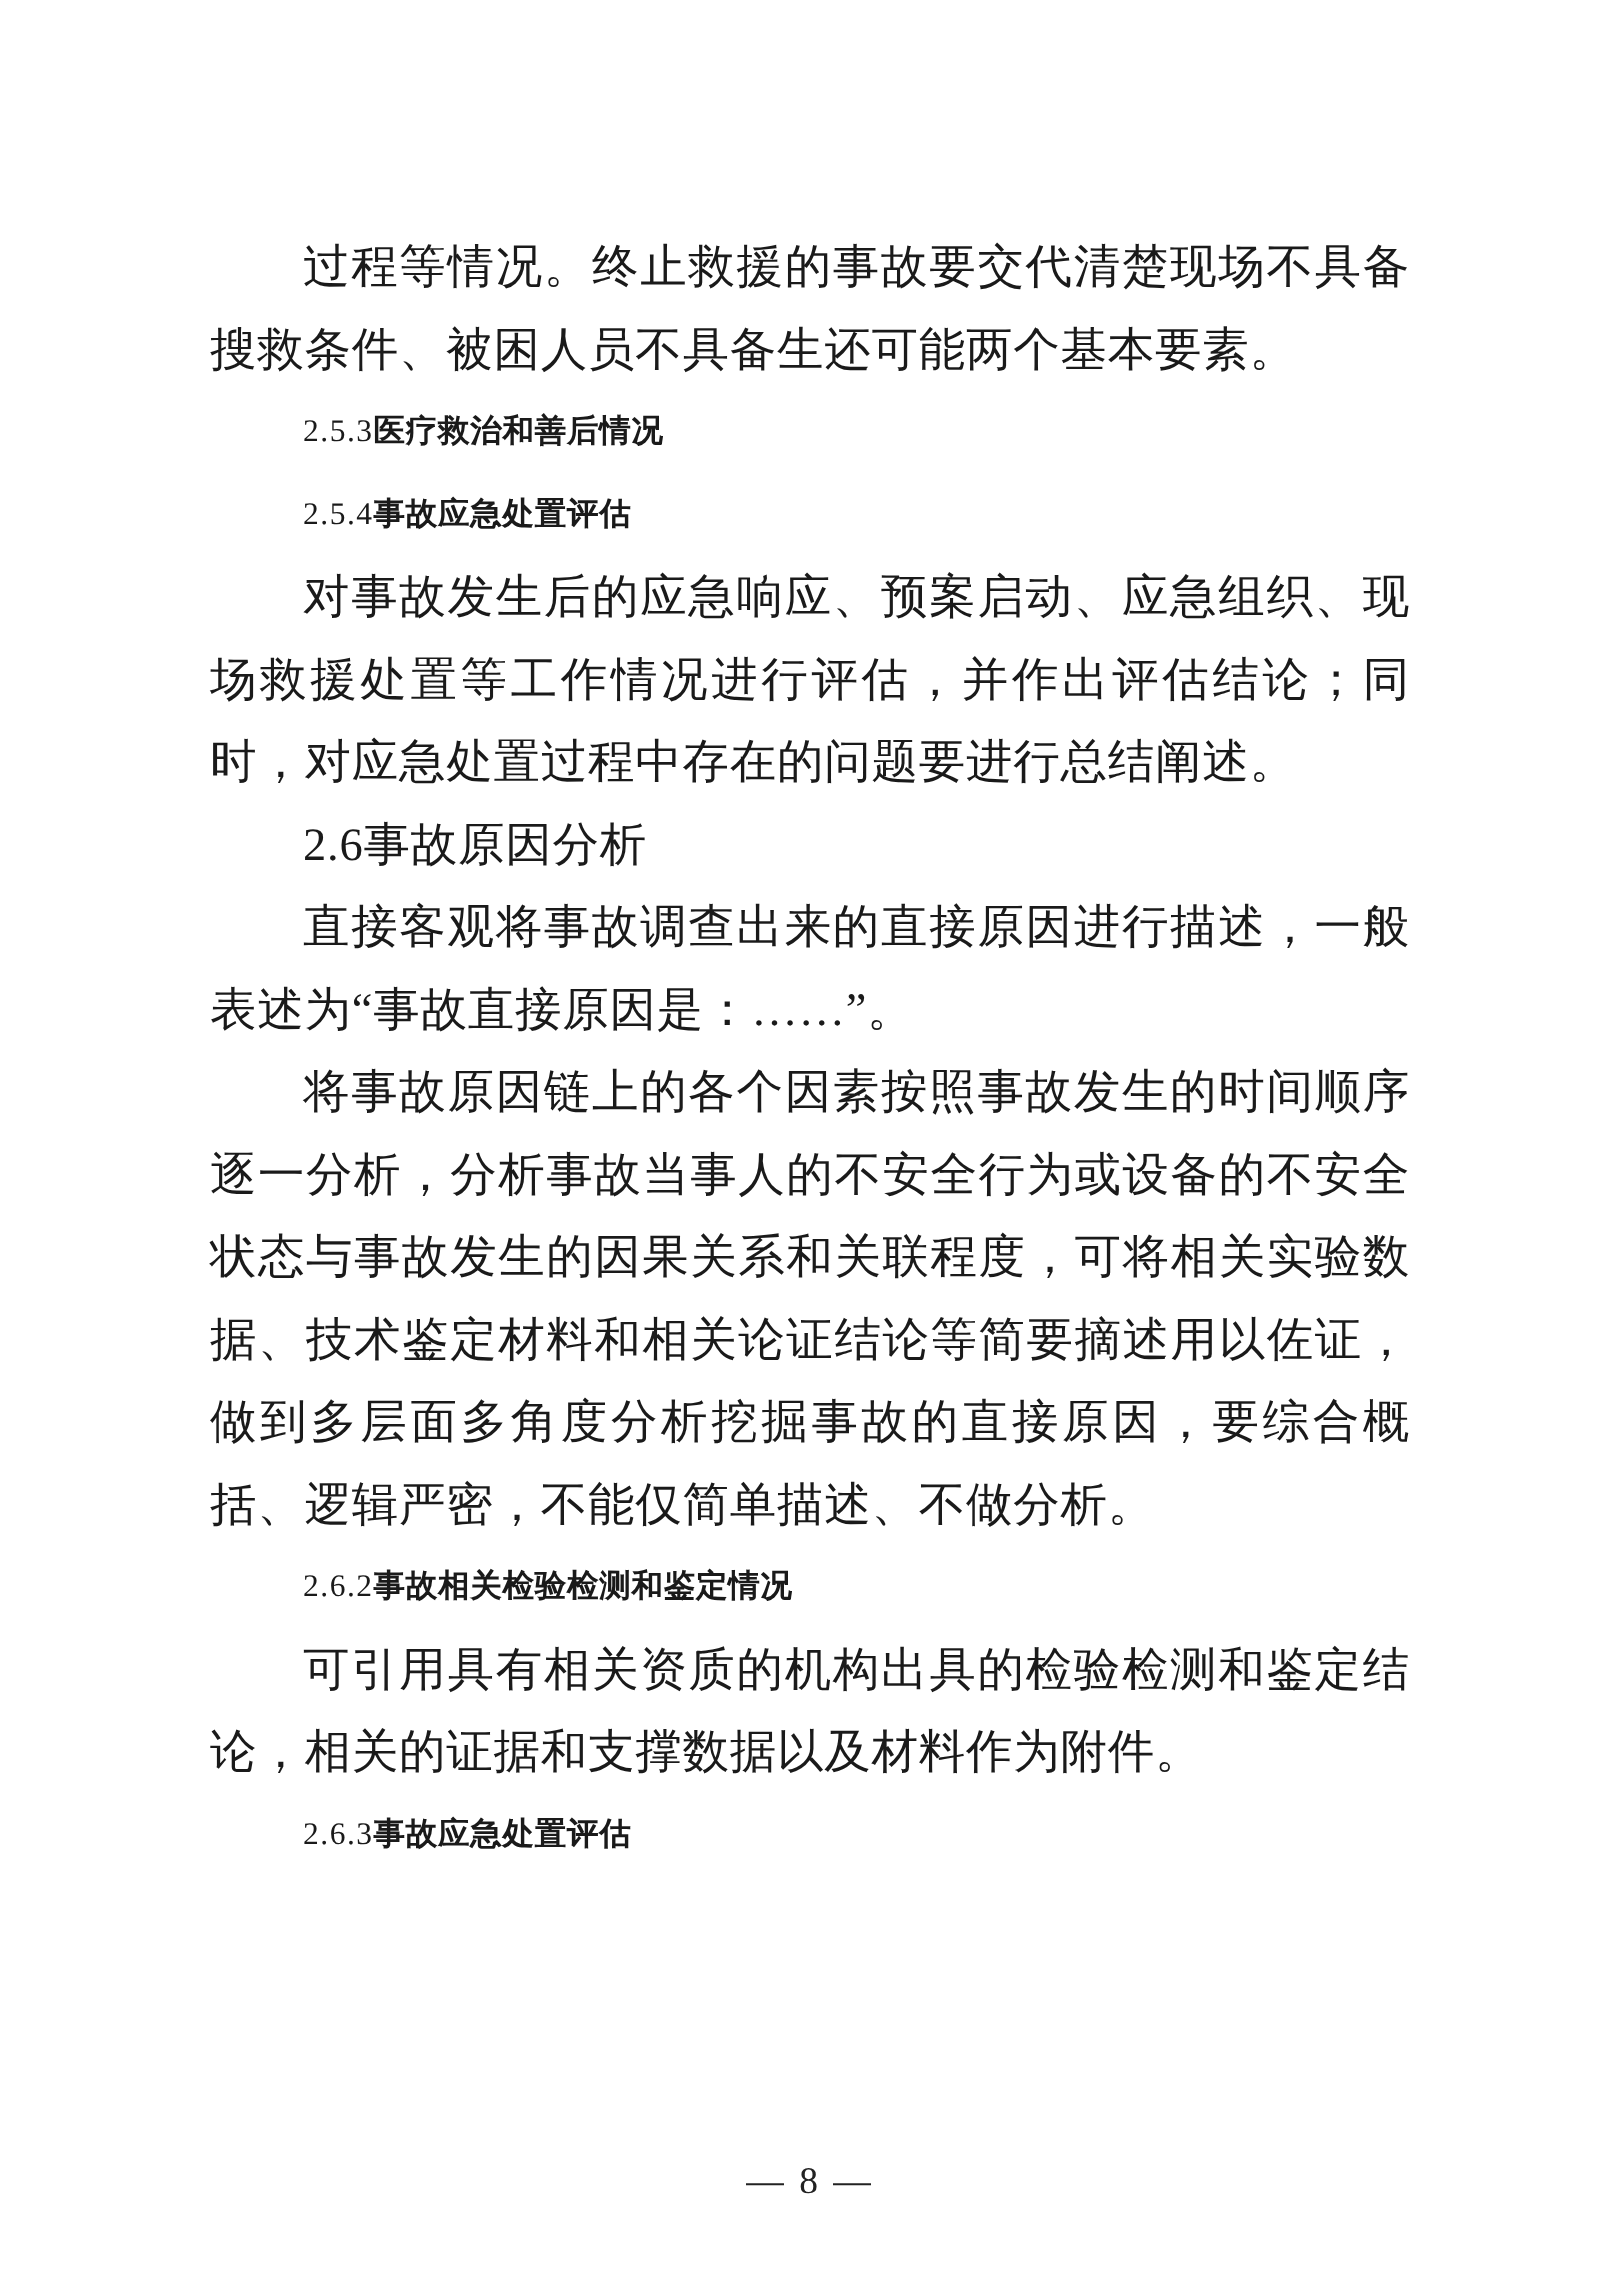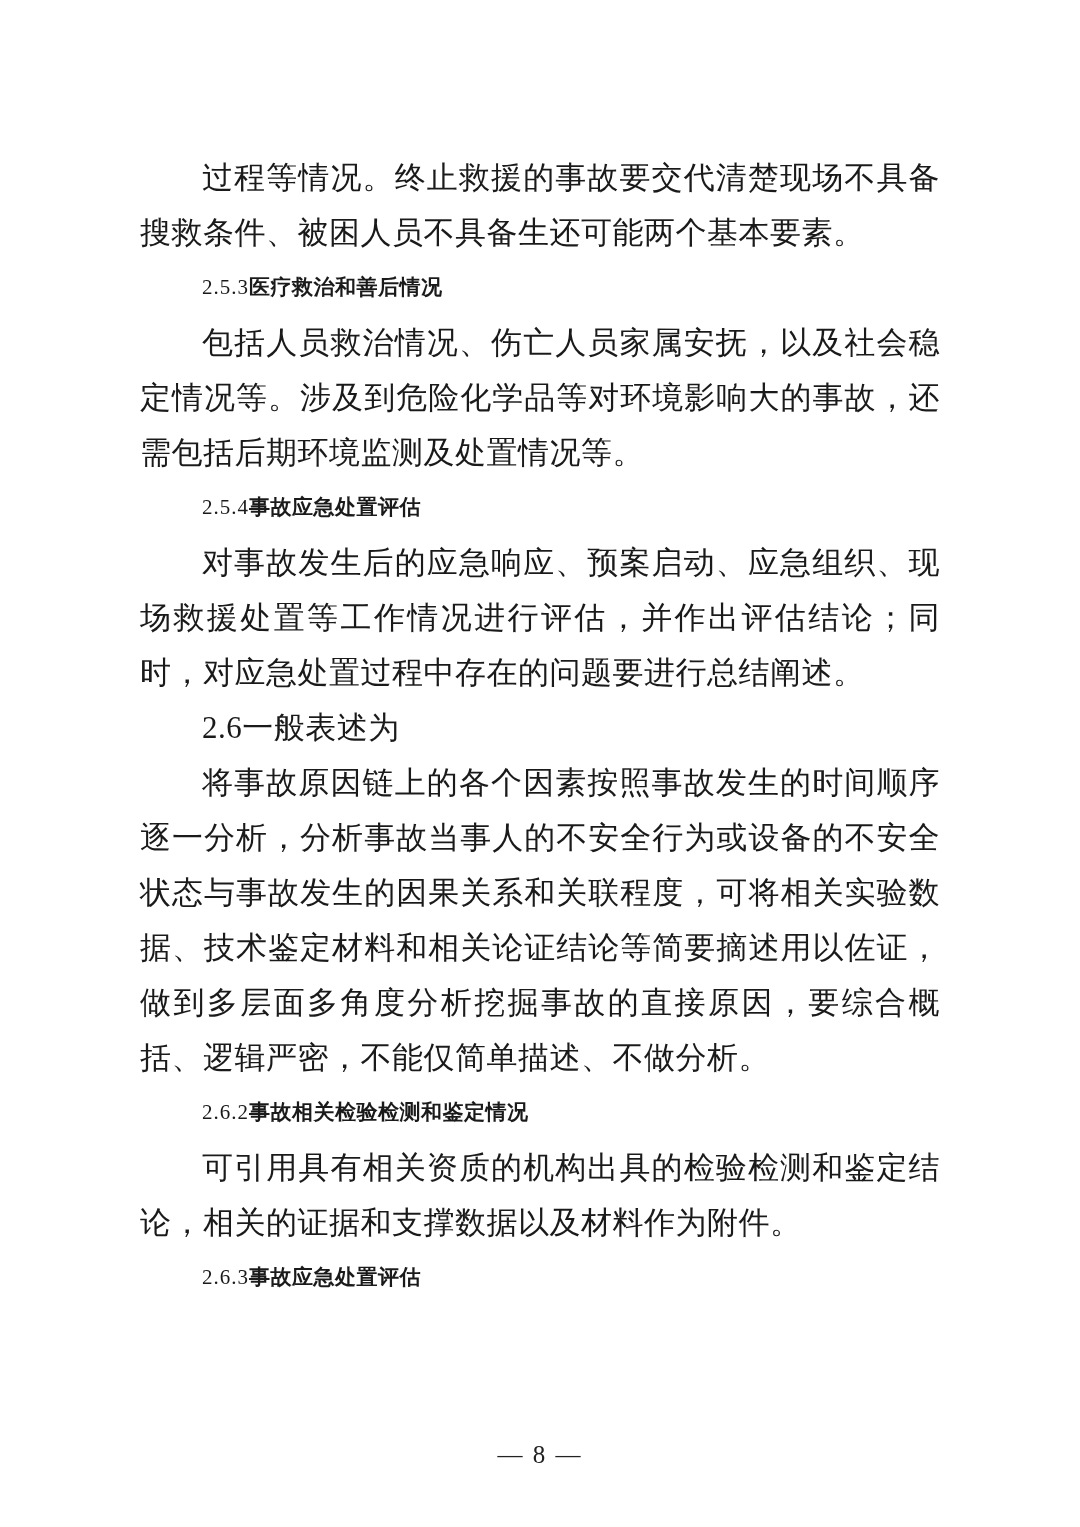--- a/index.html
+++ b/index.html
@@ -77,32 +77,32 @@
 
 <div class="page">
   <div class="content">
 
     <p class="indent">过程等情况。终止救援的事故要交代清楚现场不具备搜救条件、被困人员不具备生还可能两个基本要素。</p>
 
     <p class="heading">
       <span class="num">2.5.3</span><span class="ttl">医疗救治和善后情况</span>
     </p>
 
-    <p class="indent">包括人员救治情况、伤亡人员家属安抚，以及社会稳定情况等。涉及到危险化学品等对环境影响大的事故，还需包括后期环境监测及处置情况等。</p>
 
     <p class="heading">
       <span class="num">2.5.4</span><span class="ttl">事故应急处置评估</span>
     </p>
 
     <p class="indent">对事故发生后的应急响应、预案启动、应急组织、现场救援处置等工作情况进行评估，并作出评估结论；同时，对应急处置过程中存在的问题要进行总结阐述。</p>
 
     <p class="heading-plain">
-      <span class="num">2.6</span><span>一般表述为</span>
+      <span class="num">2.6</span><span>事故原因分析</span>
     </p>
 
+    <p class="indent">直接客观将事故调查出来的直接原因进行描述，一般表述为“事故直接原因是：……”。</p>
 
 
     <p class="indent">将事故原因链上的各个因素按照事故发生的时间顺序逐一分析，分析事故当事人的不安全行为或设备的不安全状态与事故发生的因果关系和关联程度，可将相关实验数据、技术鉴定材料和相关论证结论等简要摘述用以佐证，做到多层面多角度分析挖掘事故的直接原因，要综合概括、逻辑严密，不能仅简单描述、不做分析。</p>
 
     <p class="heading">
       <span class="num">2.6.2</span><span class="ttl">事故相关检验检测和鉴定情况</span>
     </p>
 
     <p class="indent">可引用具有相关资质的机构出具的检验检测和鉴定结论，相关的证据和支撑数据以及材料作为附件。</p>
 

